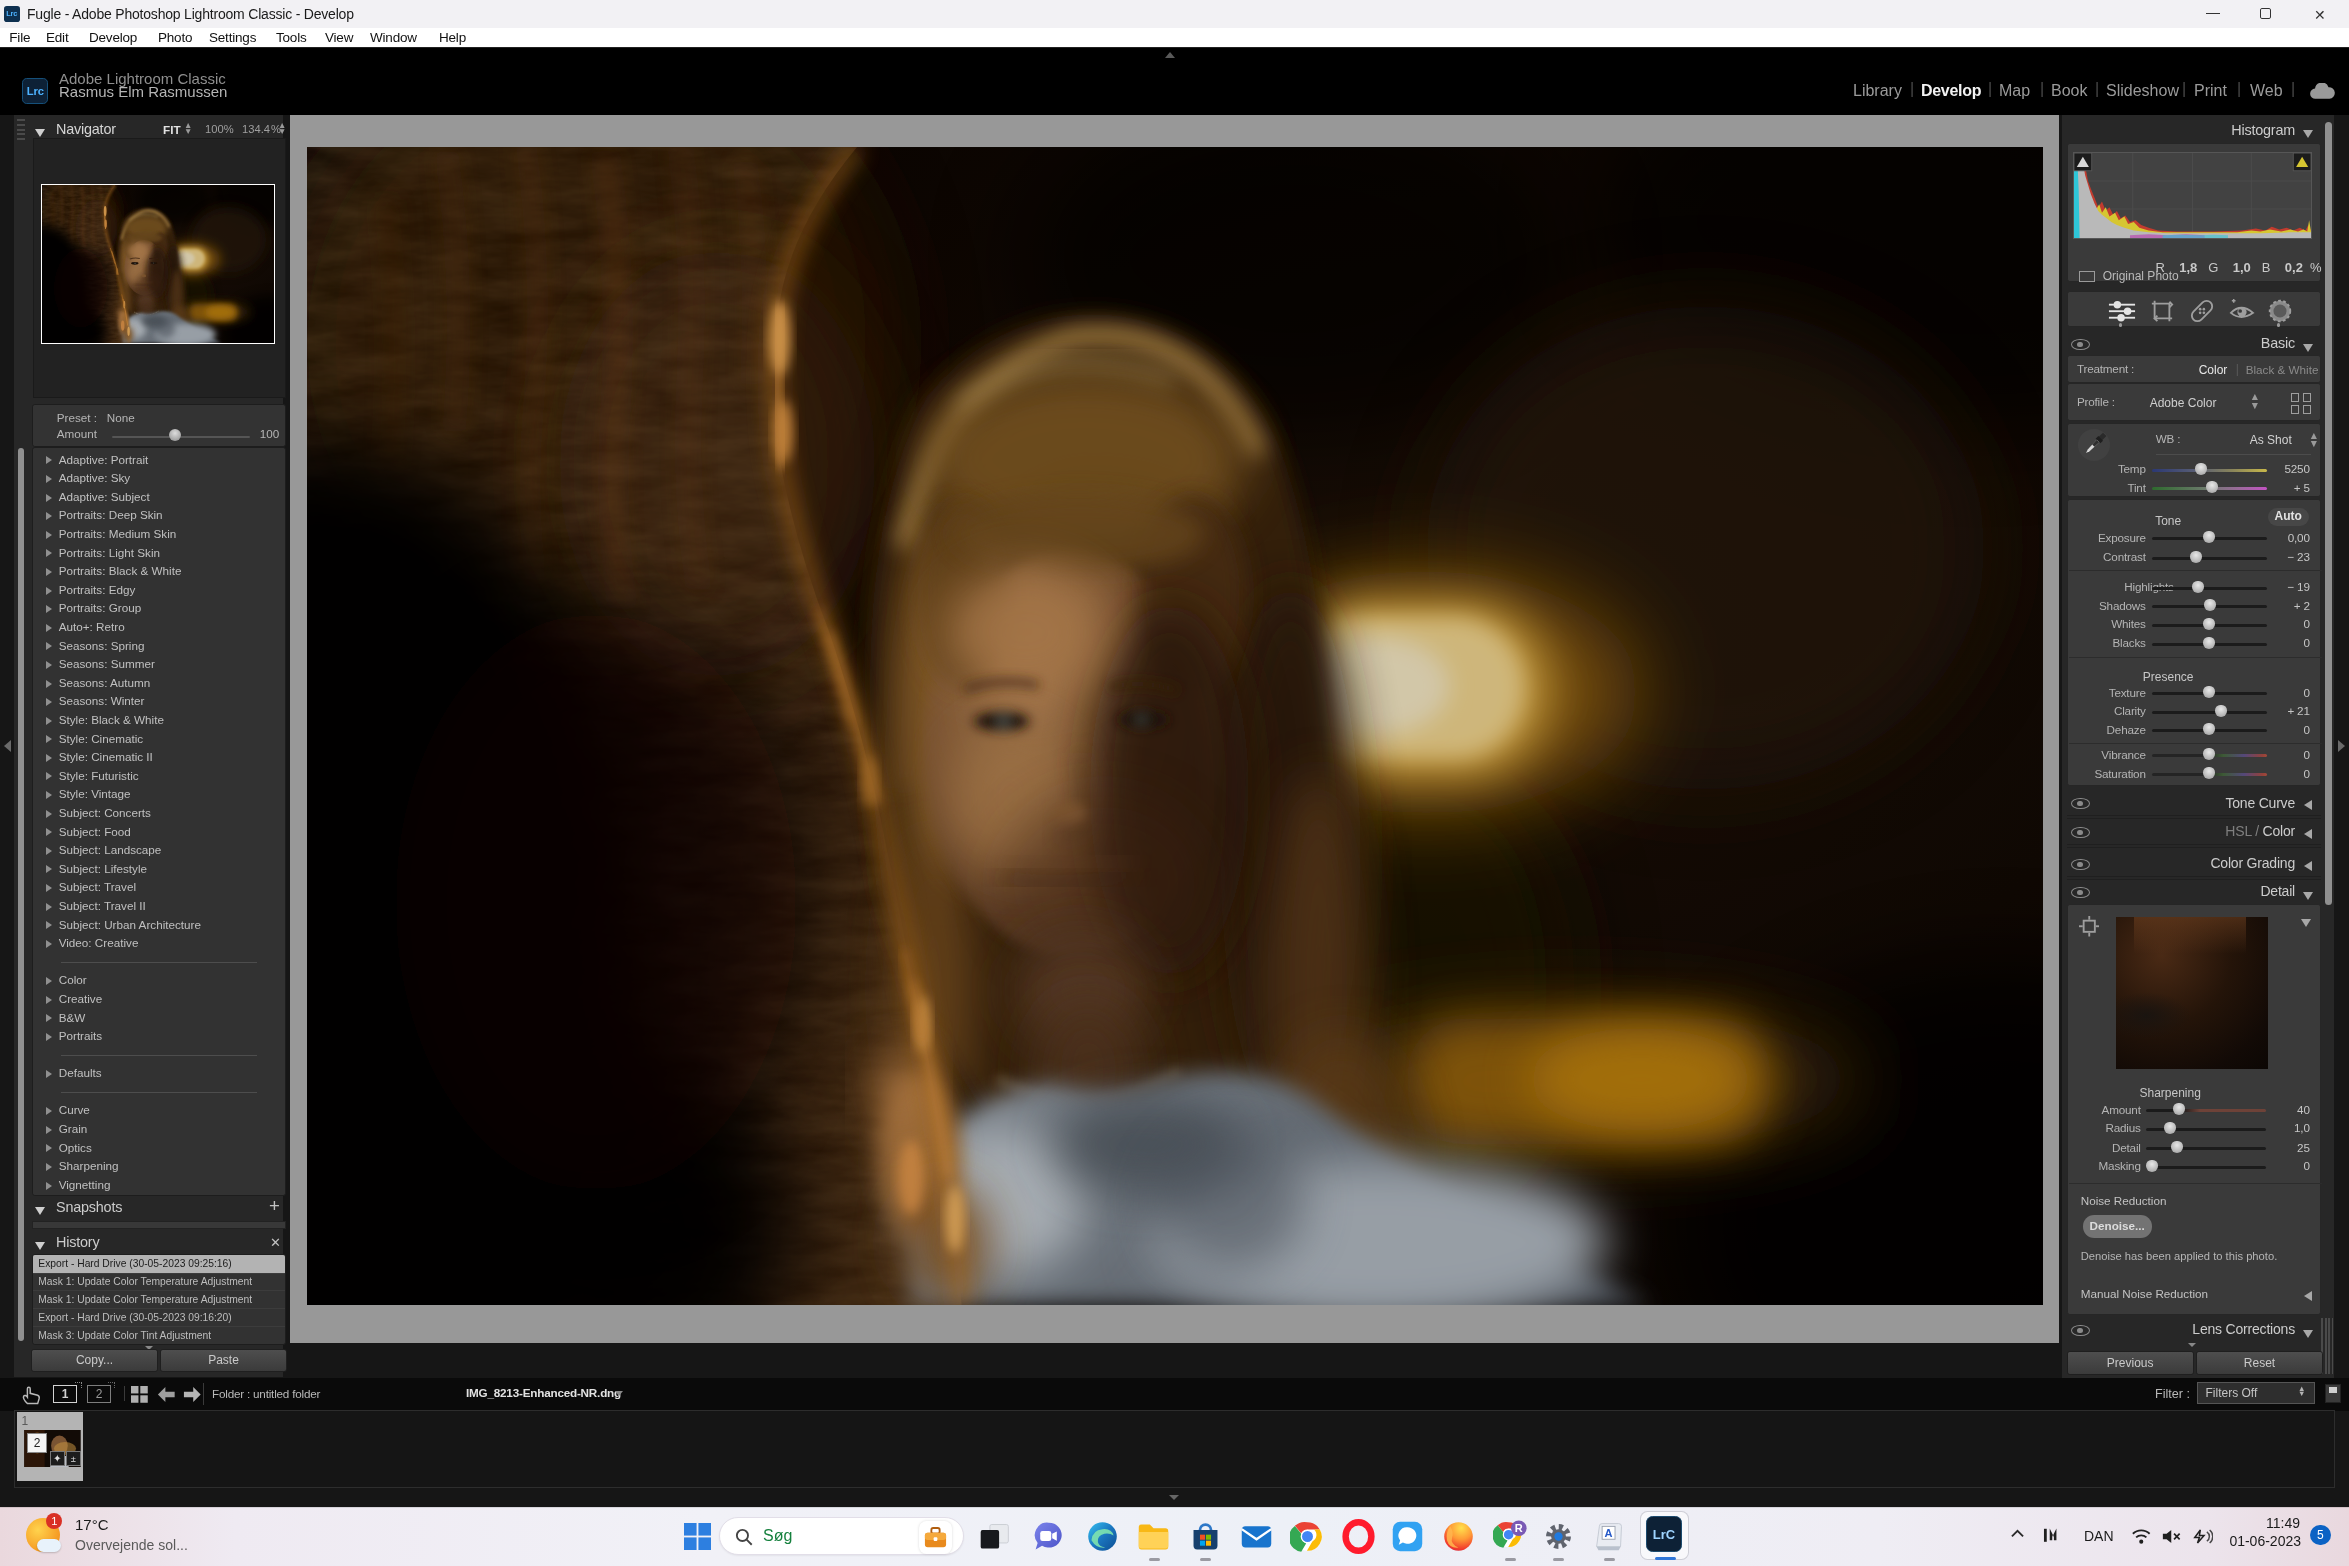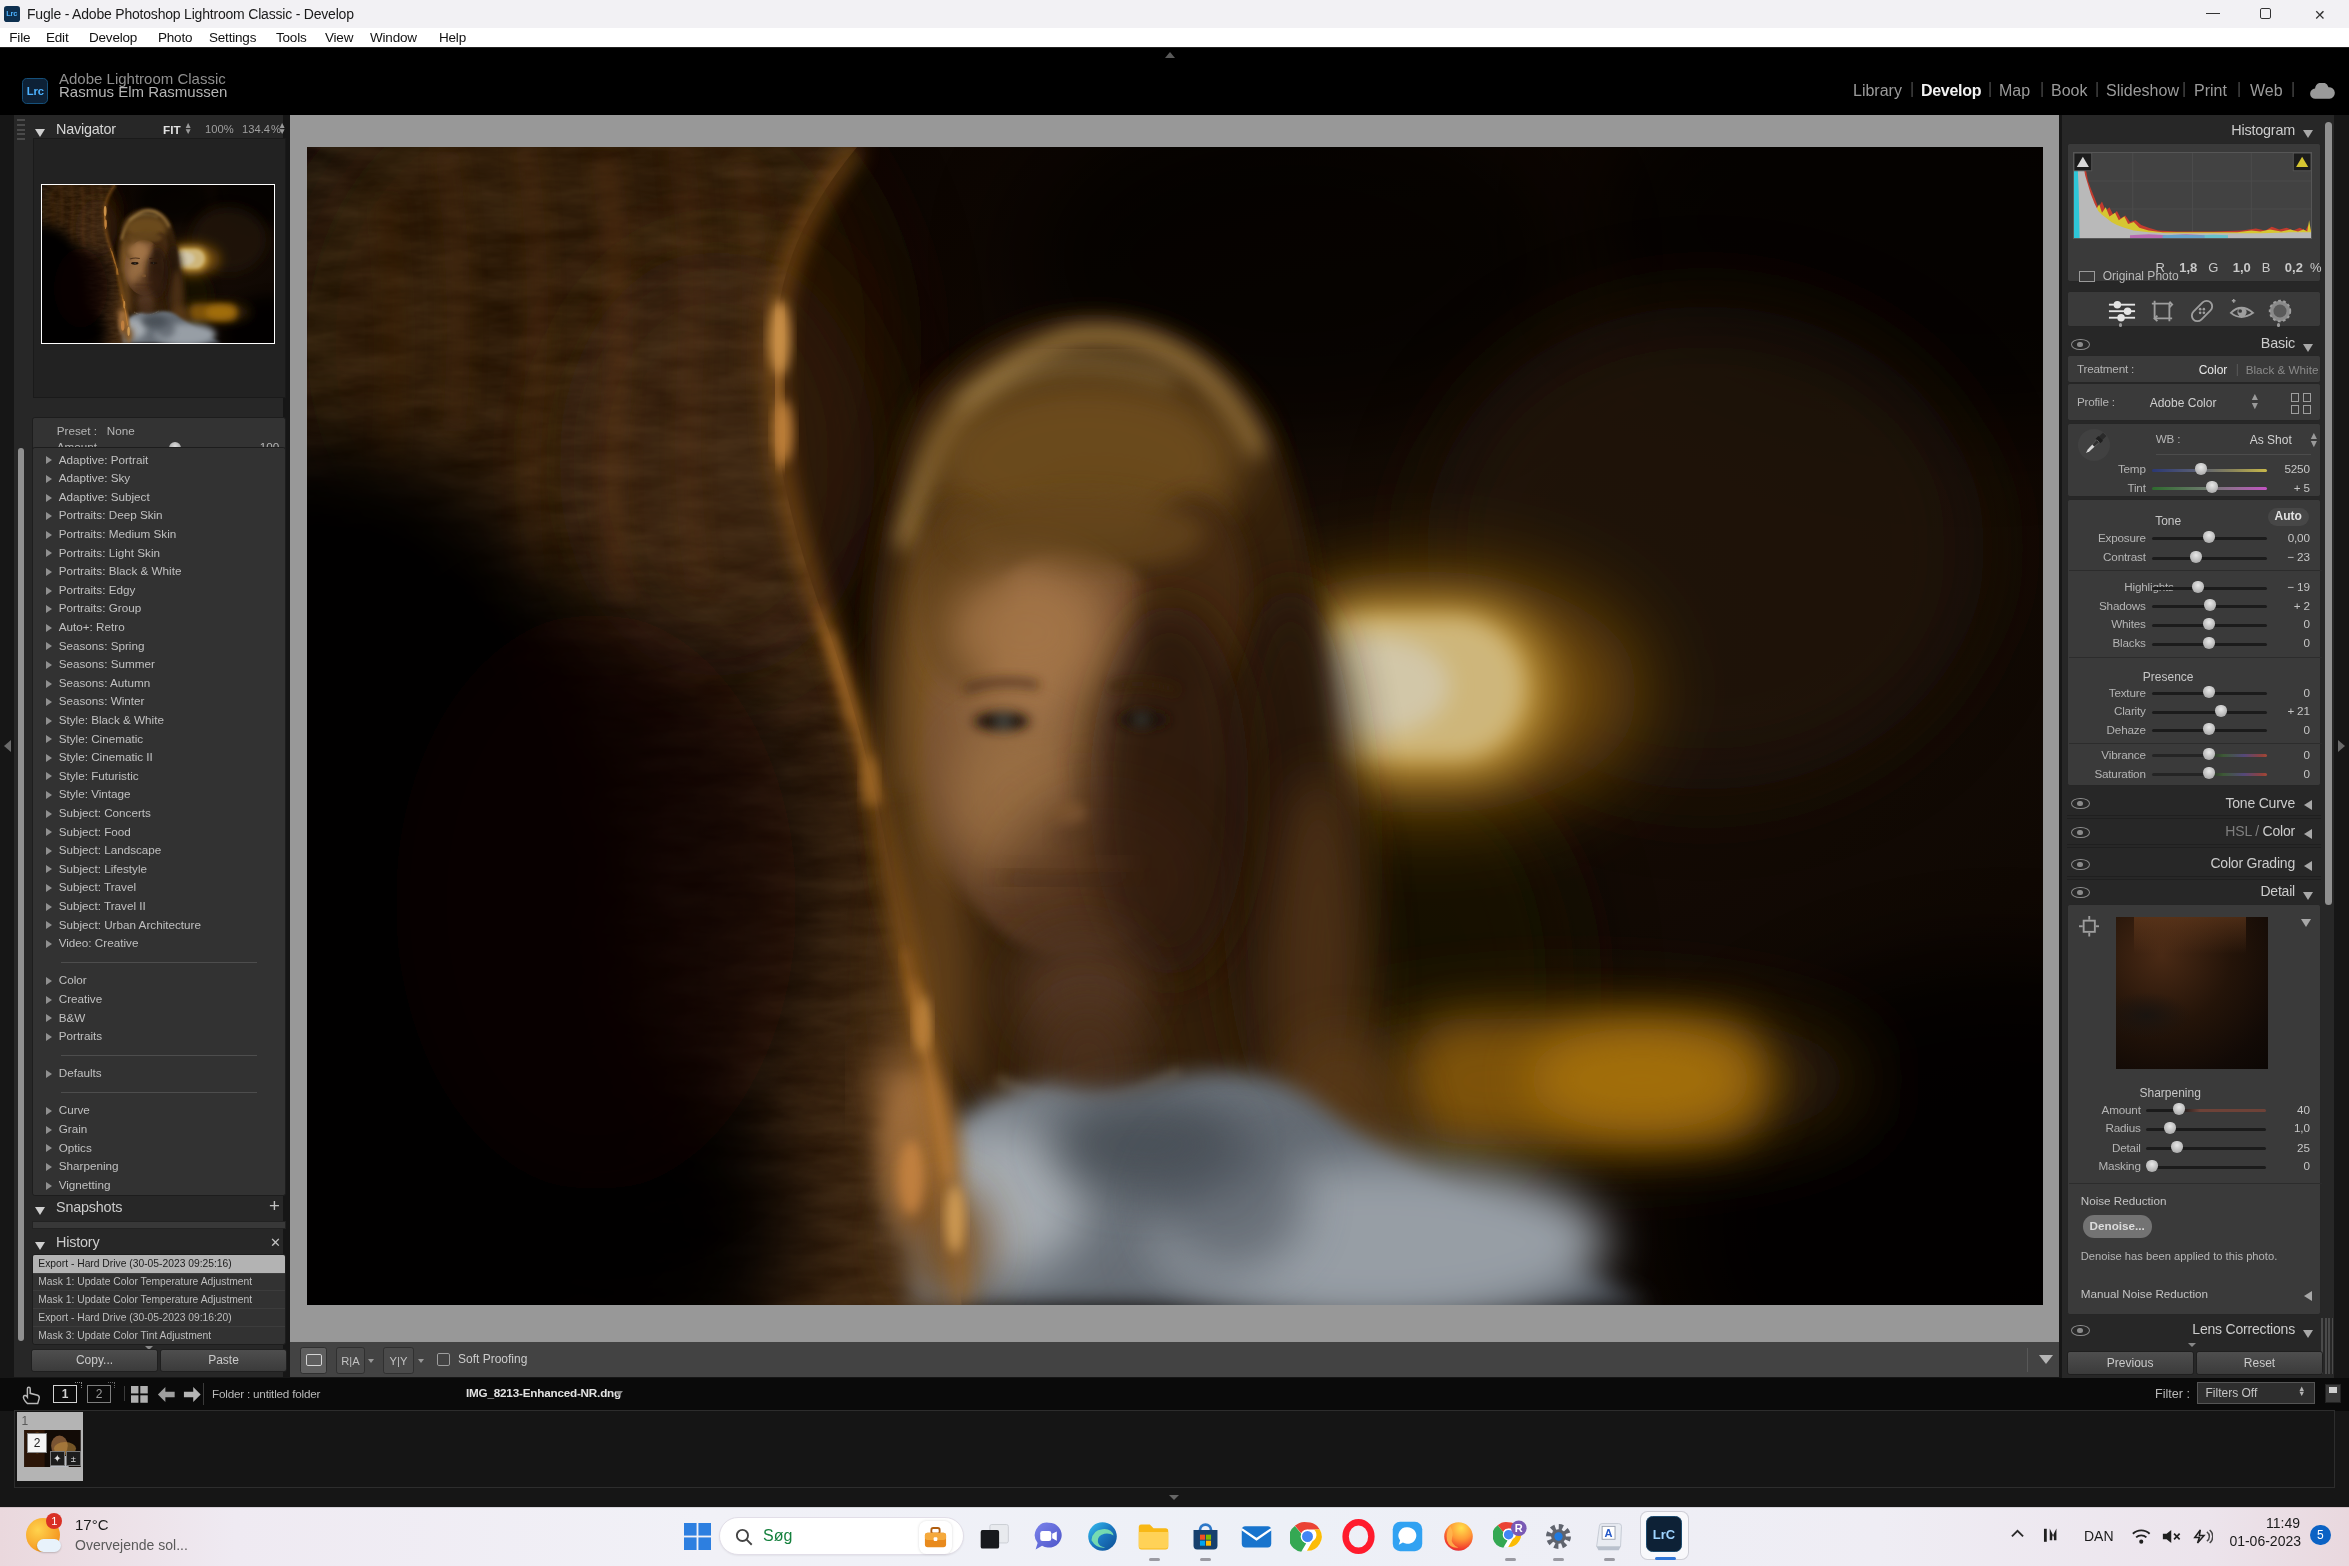--- a/index.html
+++ b/index.html
@@ -245,21 +245,21 @@
   <div class="abs" style="left:264px;top:6.5px;color:#9a9a9a;font-size:8.4px;line-height:6.5px;">▲<br>▼</div>
 
   <div class="abs" style="left:18.6px;top:23px;width:253px;height:260px;background:#222222;border:0.9px solid #1a1a1a;">
     <div class="abs" style="left:7.5px;top:45px;width:234px;height:160px;background:#fff;padding:0.9px;">
       <svg width="232" height="158" viewBox="0 0 1862 1242" preserveAspectRatio="none">
             <use href="#photopic"></use>
           </svg>
     </div>
   </div>
 
-  <div class="lbox" style="top:302px;height:43px;background:#333;">
+  <div class="lbox" style="top:289px;height:43px;background:#333;">
     <div class="abs" style="left:24px;top:5.6px;color:#b5b5b5;font-size:11.7px;">Preset :&nbsp;&nbsp;&nbsp;None</div>
     <div class="abs" style="left:24px;top:22.4px;color:#b5b5b5;font-size:11.7px;">Amount</div>
     <div class="slider" style="left:79px;top:31px;width:138px;background:#555;height:1.9px;"></div>
     <div class="abs" style="left:136px;top:24px;width:12px;height:12px;background:radial-gradient(circle at 50% 35%,#ddd,#8a8a8a);border-radius:50%;"></div>
     <div class="abs" style="left:227px;top:22.4px;color:#b5b5b5;font-size:11.7px;">100</div>
   </div>
 
   <div class="lbox" style="top:332px;height:749px;background:#323232;overflow:hidden;">
     <div id="plist" style="padding-top:2.8px;">
       <div class="pi">Adaptive: Portrait</div>
@@ -585,33 +585,20 @@
 
   <div class="eye" style="left:9.3px;top:1210px;"></div>
   <div class="phead" style="left:0;top:1206px;width:233px;text-align:right;">Lens Corrections</div>
   <div class="abs" style="left:241px;top:1209px;"><span class="tri-d"></span></div>
   <div class="abs" style="left:126px;top:1228px;width:0;height:0;border-top:4.7px solid #888;border-left:4.7px solid transparent;border-right:4.7px solid transparent;"></div>
 
   <div class="abs" style="left:4.7px;top:1236px;width:127px;height:24px;background:linear-gradient(#4e4e4e,#3b3b3b);border:0.9px solid #1f1f1f;border-radius:2.8px;color:#c9c9c9;font-size:12px;text-align:center;line-height:22.4px;">Previous</div>
   <div class="abs" style="left:134px;top:1236px;width:127px;height:24px;background:linear-gradient(#4e4e4e,#3b3b3b);border:0.9px solid #1f1f1f;border-radius:2.8px;color:#c9c9c9;font-size:12px;text-align:center;line-height:22.4px;">Reset</div>
 </div>
 
-<div id="toolbar">
-  <div class="abs" style="left:10.3px;top:4.7px;width:27px;height:27px;background:#5e5e5e;border:0.9px solid #303030;border-radius:2.8px;">
-        <div class="abs" style="left:4.7px;top:6.5px;width:16px;height:12px;border:1.9px solid #d5d5d5;border-radius:1.9px;"></div>
-      </div>
-  <div class="abs" style="left:46px;top:4.7px;width:29px;height:27px;background:#4a4a4a;border:0.9px solid #303030;border-radius:2.8px;color:#c2c2c2;font-size:11.2px;text-align:center;line-height:26px;">R|A</div>
-  <div class="abs" style="left:78px;top:17px;width:0;height:0;border-top:4.7px solid #9a9a9a;border-left:3.7px solid transparent;border-right:3.7px solid transparent;"></div>
-  <div class="abs" style="left:93px;top:4.7px;width:31px;height:27px;background:#4a4a4a;border:0.9px solid #303030;border-radius:2.8px;color:#c2c2c2;font-size:11.2px;text-align:center;line-height:26px;">Y|Y</div>
-  <div class="abs" style="left:128px;top:17px;width:0;height:0;border-top:4.7px solid #9a9a9a;border-left:3.7px solid transparent;border-right:3.7px solid transparent;"></div>
-  <div class="abs" style="left:147px;top:11.2px;width:13px;height:13px;border:1.4px solid #9e9e9e;border-radius:1.9px;"></div>
-  <div class="abs" style="left:168px;top:10.3px;color:#cccccc;font-size:12px;">Soft Proofing</div>
-  <div class="abs" style="left:1737px;top:5.6px;width:0.9px;height:24px;background:#585858;"></div>
-  <div class="abs" style="left:1749px;top:13px;width:0;height:0;border-top:9.3px solid #b5b5b5;border-left:7.5px solid transparent;border-right:7.5px solid transparent;"></div>
-</div>
 
 <div id="filmbar">
   <svg class="abs" style="left:18.6px;top:5.6px;" width="22.4" height="22.4" viewBox="0 0 24 24">
         <path d="M9 21 C6 18 4 15 5 13 c1 -1.5 3 -0.5 4 1 L9 5 c0 -2 3 -2 3 0 l0 5 8 2 c2 0.7 2 2 1.5 4 l-1.5 5 z" fill="none" stroke="#b9b9b9" stroke-width="1.6"></path>
       </svg>
   <div class="abs" style="left:53px;top:6.5px;width:24px;height:18.6px;border:1.9px solid #d2d2d2;color:#d2d2d2;font-size:12px;text-align:center;line-height:16px;font-weight:bold;">1</div>
   <div class="abs" style="left:75px;top:3.7px;width:6.5px;height:6.5px;border:0.9px dotted #888;border-bottom:none;border-left:none;"></div>
   <div class="abs" style="left:87px;top:6.5px;width:24px;height:18.6px;border:1.9px solid #7d7d7d;color:#9a9a9a;font-size:12px;text-align:center;line-height:16px;">2</div>
   <div class="abs" style="left:108px;top:3.7px;width:6.5px;height:6.5px;border:0.9px dotted #666;border-bottom:none;border-left:none;"></div>
   <div class="abs" style="left:124px;top:8.4px;width:0.9px;height:15px;background:#3a3a3a;"></div>

